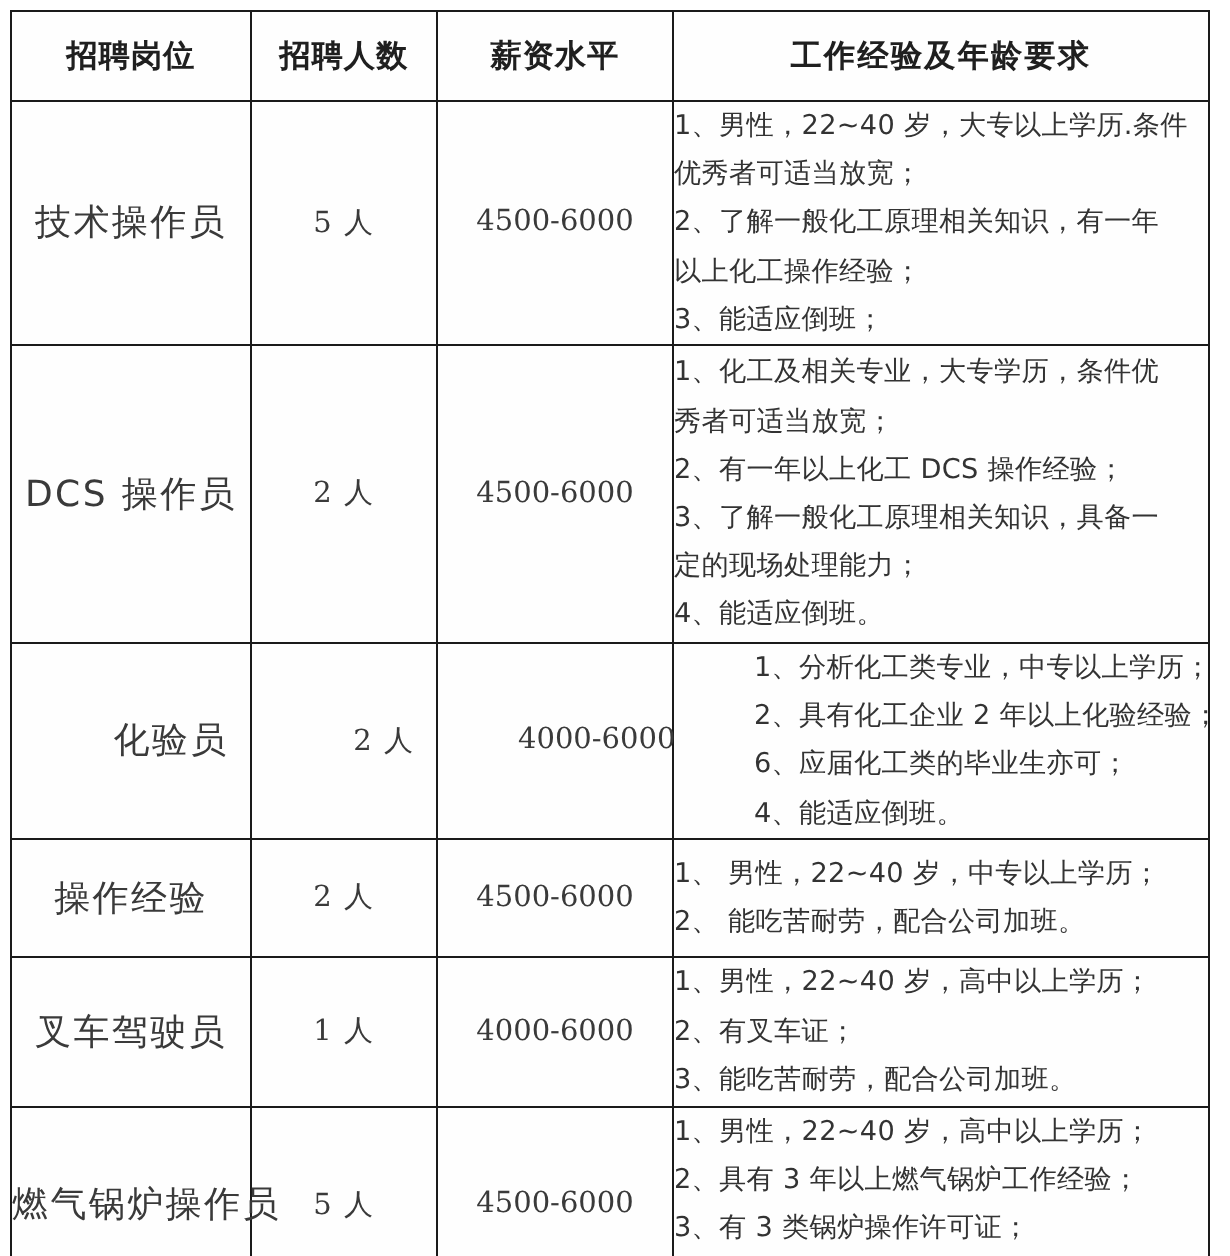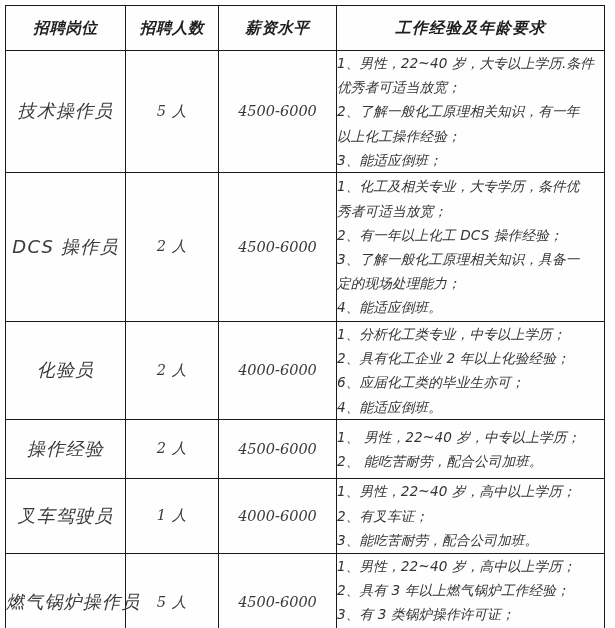--- a/index.html
+++ b/index.html
@@ -27,21 +27,20 @@
     border-collapse: collapse;
     table-layout: fixed;
     background: #ffffff;
   }
   table.recruit td,
   table.recruit th {
     border: 1px solid #1a1a1a;
     background: #fefefe;
     padding: 0;
     vertical-align: middle;
-    font-style: italic;
   }
   
   col.c-pos   { width: 120px; }
   col.c-count { width:  93px; }
   col.c-sal   { width: 118px; }
   col.c-req   { width: 268px; }
 
   thead th {
     height: 44px;
     text-align: center;
@@ -88,21 +87,21 @@
     line-height: 1.78;
     color: #333333;
     white-space: nowrap;
     letter-spacing: 0.15px;
   }
   .row-1 td, .row-2 td { }
 
   
   tr.row-1 td { height: 118px; }
   tr.row-2 td { height: 148px; }
-  tr.row-3 td { height:  92px; }
+  tr.row-3 td { height:  92px; padding-left: 40px; }
   tr.row-4 td { height:  58px; }
   tr.row-5 td { height:  74px; }
   tr.row-6 td { height:  80px; }
 </style>
 </head>
 <body>
 
 <div class="sheet">
   <table class="recruit">
     <colgroup>

